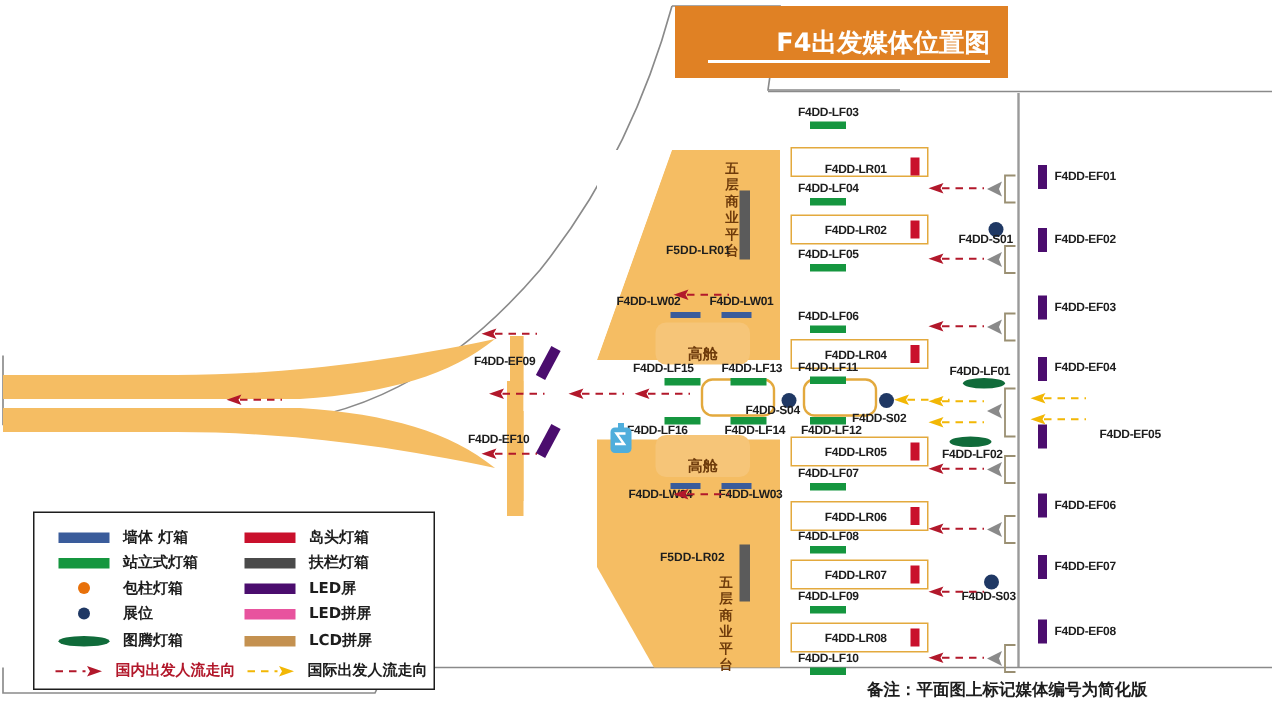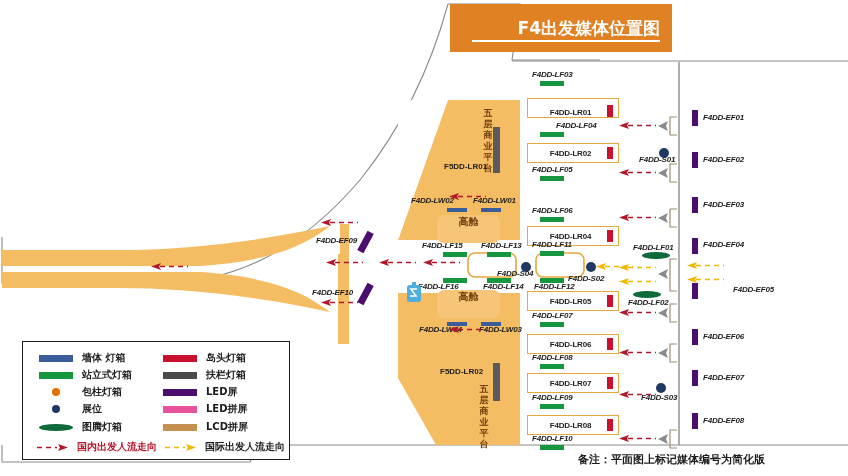--- a/index.html
+++ b/index.html
@@ -10,21 +10,21 @@
 
   
   #title-banner{position:absolute;right:0;top:4px;width:222px;height:48px;
       background:#E08124;display:flex;align-items:center;justify-content:flex-end;}
   #title-banner .t{color:#ffffff;font-size:17px;font-weight:bold;letter-spacing:0px;
       padding-right:12px;font-family:"DejaVu Sans","Liberation Sans",sans-serif;}
   #title-underline{position:absolute;right:12px;top:40px;width:188px;height:2px;background:#ffffff;}
 
   
   .lab{position:absolute;font-size:8px;font-weight:bold;color:#1d1d1d;white-space:nowrap;
-       letter-spacing:-0.2px;font-family:"Liberation Sans",sans-serif;font-style:italic;}
+       letter-spacing:-0.2px;font-family:"Liberation Sans",sans-serif;}
   .bar-green{position:absolute;height:5px;background:#15963F;}
   .bar-blue{position:absolute;height:4px;background:#3A5C9B;}
   .bar-purple{position:absolute;width:6px;height:16px;background:#4B0D6E;}
   .dot-navy{position:absolute;width:10px;height:10px;border-radius:50%;background:#1F3864;}
   .oval-green{position:absolute;width:28px;height:7px;border-radius:50%;background:#106B3A;}
 
   .lrbox{position:absolute;height:18px;border:1.2px solid #E3A93D;background:#ffffff;
          display:flex;align-items:center;}
   .lrbox .txt{font-size:8px;font-weight:bold;color:#1d1d1d;flex:1;text-align:center;padding-left:6px;
          font-family:"Liberation Sans",sans-serif;letter-spacing:-0.2px;}
@@ -41,21 +41,21 @@
   .lg-dot{width:8px;height:8px;border-radius:50%;margin-left:13px;margin-right:22px;flex:0 0 auto;}
   .lg-oval{width:34px;height:7px;border-radius:50%;margin-right:9px;flex:0 0 auto;}
   .lg-tx{font-size:10px;font-weight:bold;color:#1d1d1d;white-space:nowrap;
          font-family:"DejaVu Sans","Liberation Sans",sans-serif;}
   .lg-arrow{width:34px;height:9px;margin-right:8px;flex:0 0 auto;}
 
   #note{position:absolute;left:578px;top:452px;font-size:11px;font-weight:bold;color:#1d1d1d;
         font-family:"DejaVu Sans","Liberation Sans",sans-serif;white-space:nowrap;}
 
   .lounge{position:absolute;background:#F6C578;border-radius:7px;
-          display:flex;align-items:flex-start;justify-content:center;}
+          display:flex;align-items:flex-end;justify-content:center;}
   .lounge span{font-size:10px;font-weight:bold;color:#6E3B0B;
           font-family:"DejaVu Sans","Liberation Sans",sans-serif;}
   .vlab{position:absolute;font-size:9px;font-weight:bold;color:#6E3B0B;width:12px;
         line-height:11px;text-align:center;word-break:break-all;
         font-family:"DejaVu Sans","Liberation Sans",sans-serif;}
   .platlab{position:absolute;font-size:8px;font-weight:bold;color:#1d1d1d;white-space:nowrap;
         font-family:"Liberation Sans",sans-serif;}
   .grayslab{position:absolute;width:7px;background:#5B5B5B;}
 </style>
 </head>
@@ -142,21 +142,21 @@
   <div class="lab" style="left:534px;top:282px;">F4DD-LF12</div>
 
   <div class="lab" style="left:532px;top:70px;">F4DD-LF03</div>
   <div class="bar-green" style="left:540px;top:81px;width:24px;"></div>
 
   <div class="lrbox" style="left:527px;top:98px;width:90px;align-items:flex-end;">
     <div class="txt">F4DD-LR01</div>
     <div class="chip"></div>
   </div>
 
-  <div class="lab" style="left:556px;top:121px;">F4DD-LF04</div>
+  <div class="lab" style="left:532px;top:121px;">F4DD-LF04</div>
   <div class="bar-green" style="left:540px;top:132px;width:24px;"></div>
 
   <div class="lrbox" style="left:527px;top:143px;width:90px;">
     <div class="txt">F4DD-LR02</div>
     <div class="chip"></div>
   </div>
 
   <div class="lab" style="left:532px;top:165px;">F4DD-LF05</div>
   <div class="bar-green" style="left:540px;top:176px;width:24px;"></div>
 

